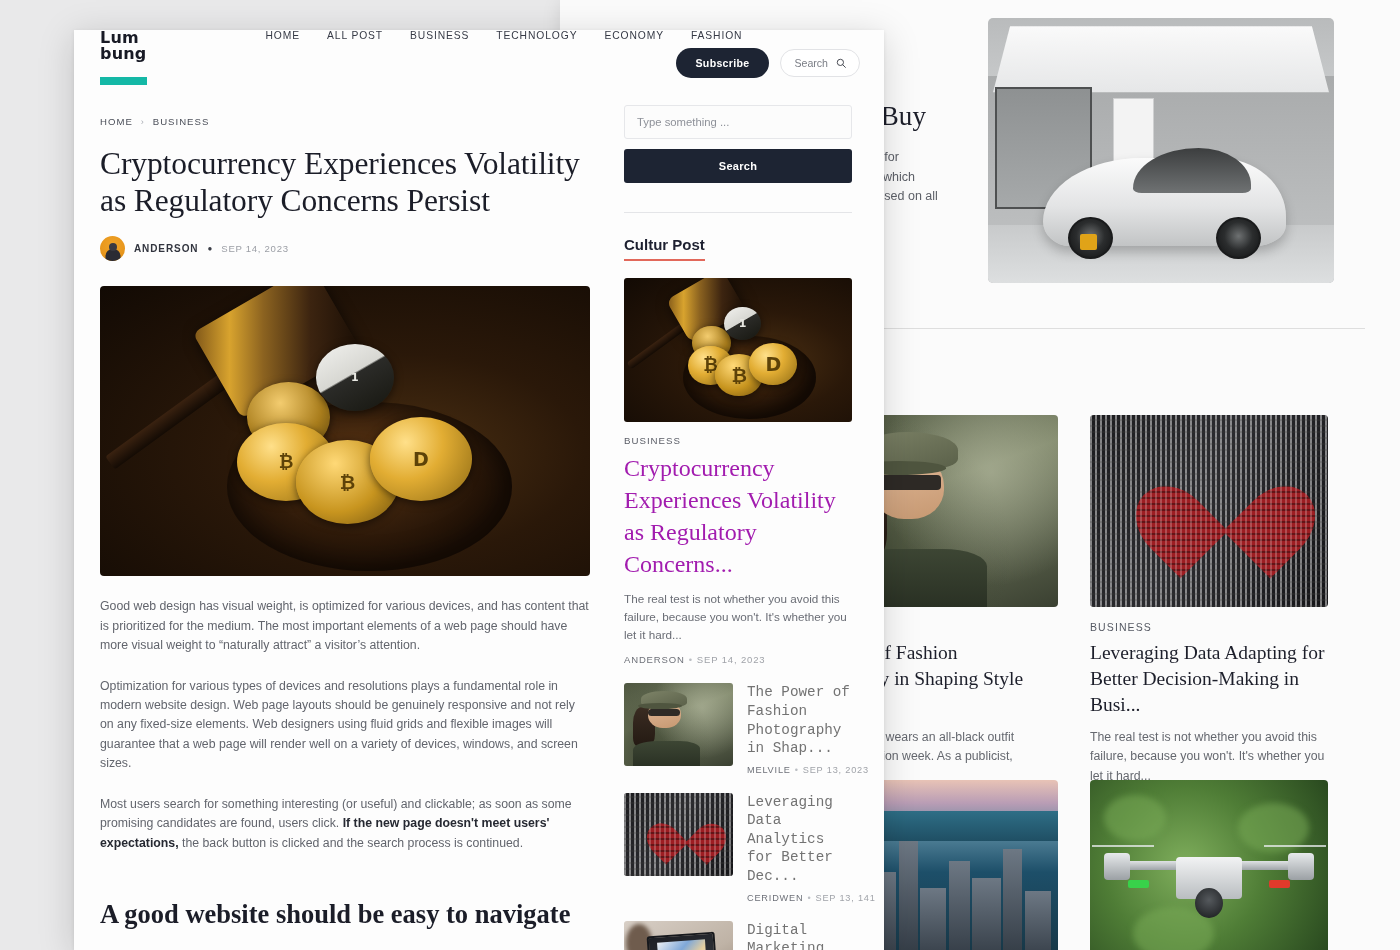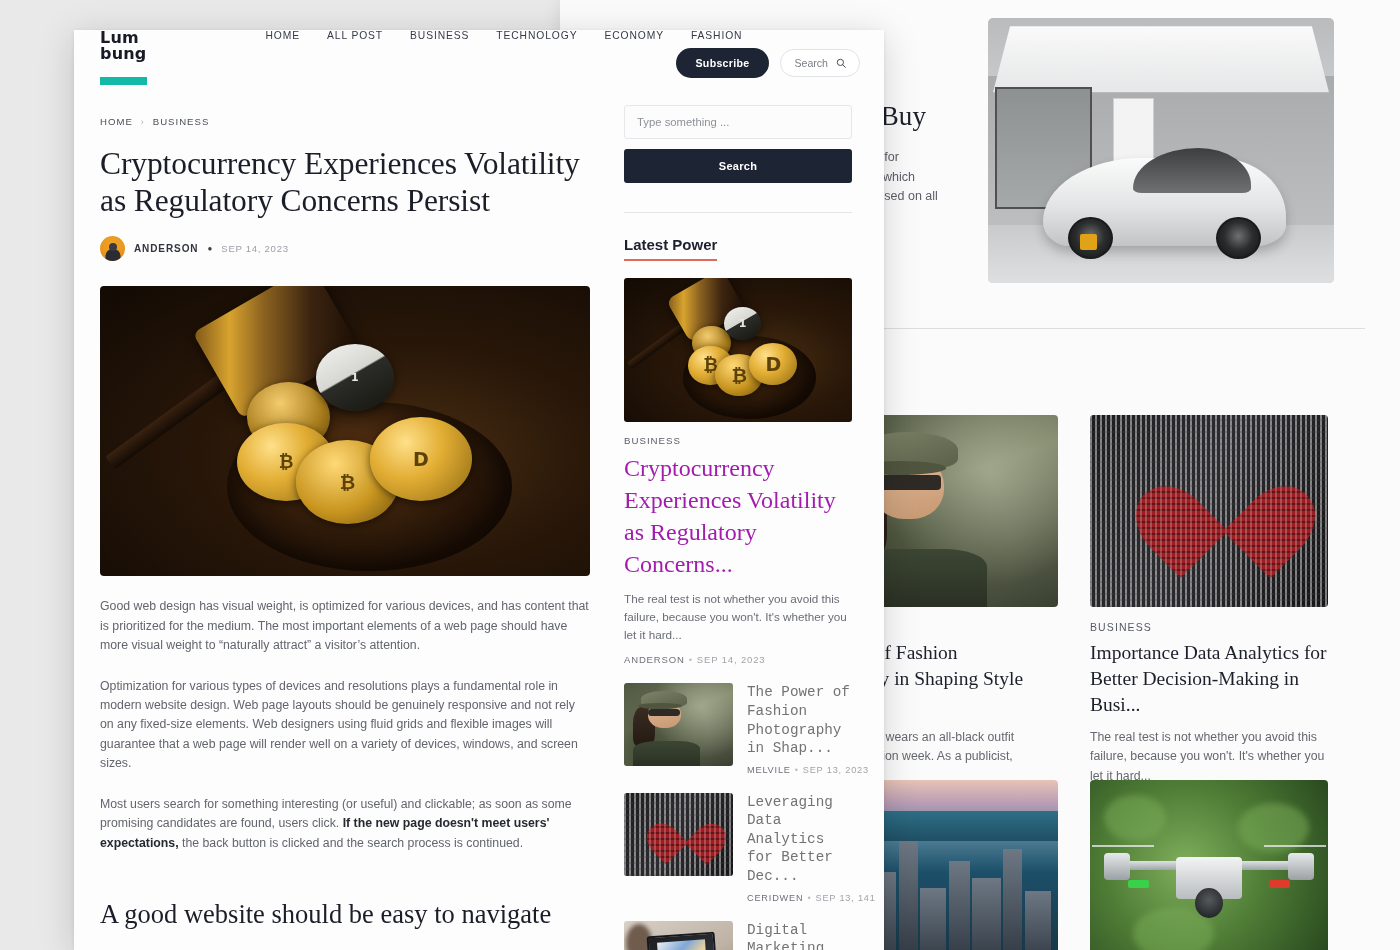--- a/index.html
+++ b/index.html
@@ -159,21 +159,21 @@
     width: 490px; height: 290px; margin-top: 25px;
     border-radius: 4px; overflow: hidden;
   }
   .para {
     font-size: 12.3px; line-height: 1.58; color: #62656d; margin-top: 21px;
   }
   .para b { color: #262932; font-weight: 700; }
   .h2 {
     font-family: "Liberation Serif", serif;
     font-size: 26.5px; line-height: 1.25; color: #1b1d28;
-    font-weight: 400; margin-top: 45px;
+    font-weight: 700; margin-top: 45px;
   }
 
   
   .side-input {
     width: 100%; border: 1px solid #e6e7ea; background: #fcfcfc;
     border-radius: 3px; padding: 10px 12px; font-size: 11.3px;
     color: #6f727a; font-family: "Liberation Sans", sans-serif; outline: none;
   }
   .side-input::placeholder { color: #8e9199; }
   .btn-search {
@@ -422,21 +422,21 @@
         </div>
 
         <div class="bg-card">
           <div class="bg-card-img">
             <div class="img img-binary">
               <div class="heart"></div>
                 <div class="mask"></div>
             </div>
           </div>
           <div class="bg-cat">BUSINESS</div>
-          <div class="bg-card-title">Importance Data Analytics for Better Decision-Making in Busi...</div>
+          <div class="bg-card-title">Leveraging Data Adapting for Better Decision-Making in Busi...</div>
           <div class="bg-card-exc">The real test is not whether you avoid this failure, because you won't. It's whether you let it hard...</div>
           <div class="bg-card-meta">
             <span>CERIDWEN</span><span class="dot">•</span><span class="date">SEP 13, 2023</span>
           </div>
         </div>
       </div>
 
       <div class="bg-cards2">
         <div class="bg-card-img2">
           <div class="img img-city">
@@ -538,21 +538,21 @@
 
         <h2 class="h2">A good website should be easy to navigate</h2>
 
       </div>
 
       <aside class="col-side">
         <input class="side-input" type="text" placeholder="Type something ..." style="">
         <button class="btn-search">Search</button>
 
         <div class="side-rule"></div>
-        <div><span class="side-h">Latest Power</span></div>
+        <div><span class="side-h">Cultur Post</span></div>
 
         <div>
           <div class="feat-img">
             <div class="img img-gavel">
               <div class="pad"></div>
                 <div class="handle"></div>
                 <div class="head"></div>
               <div class="coin c5"></div>
                 <div class="coin c4">1</div>
               <div class="coin c1">₿</div>

